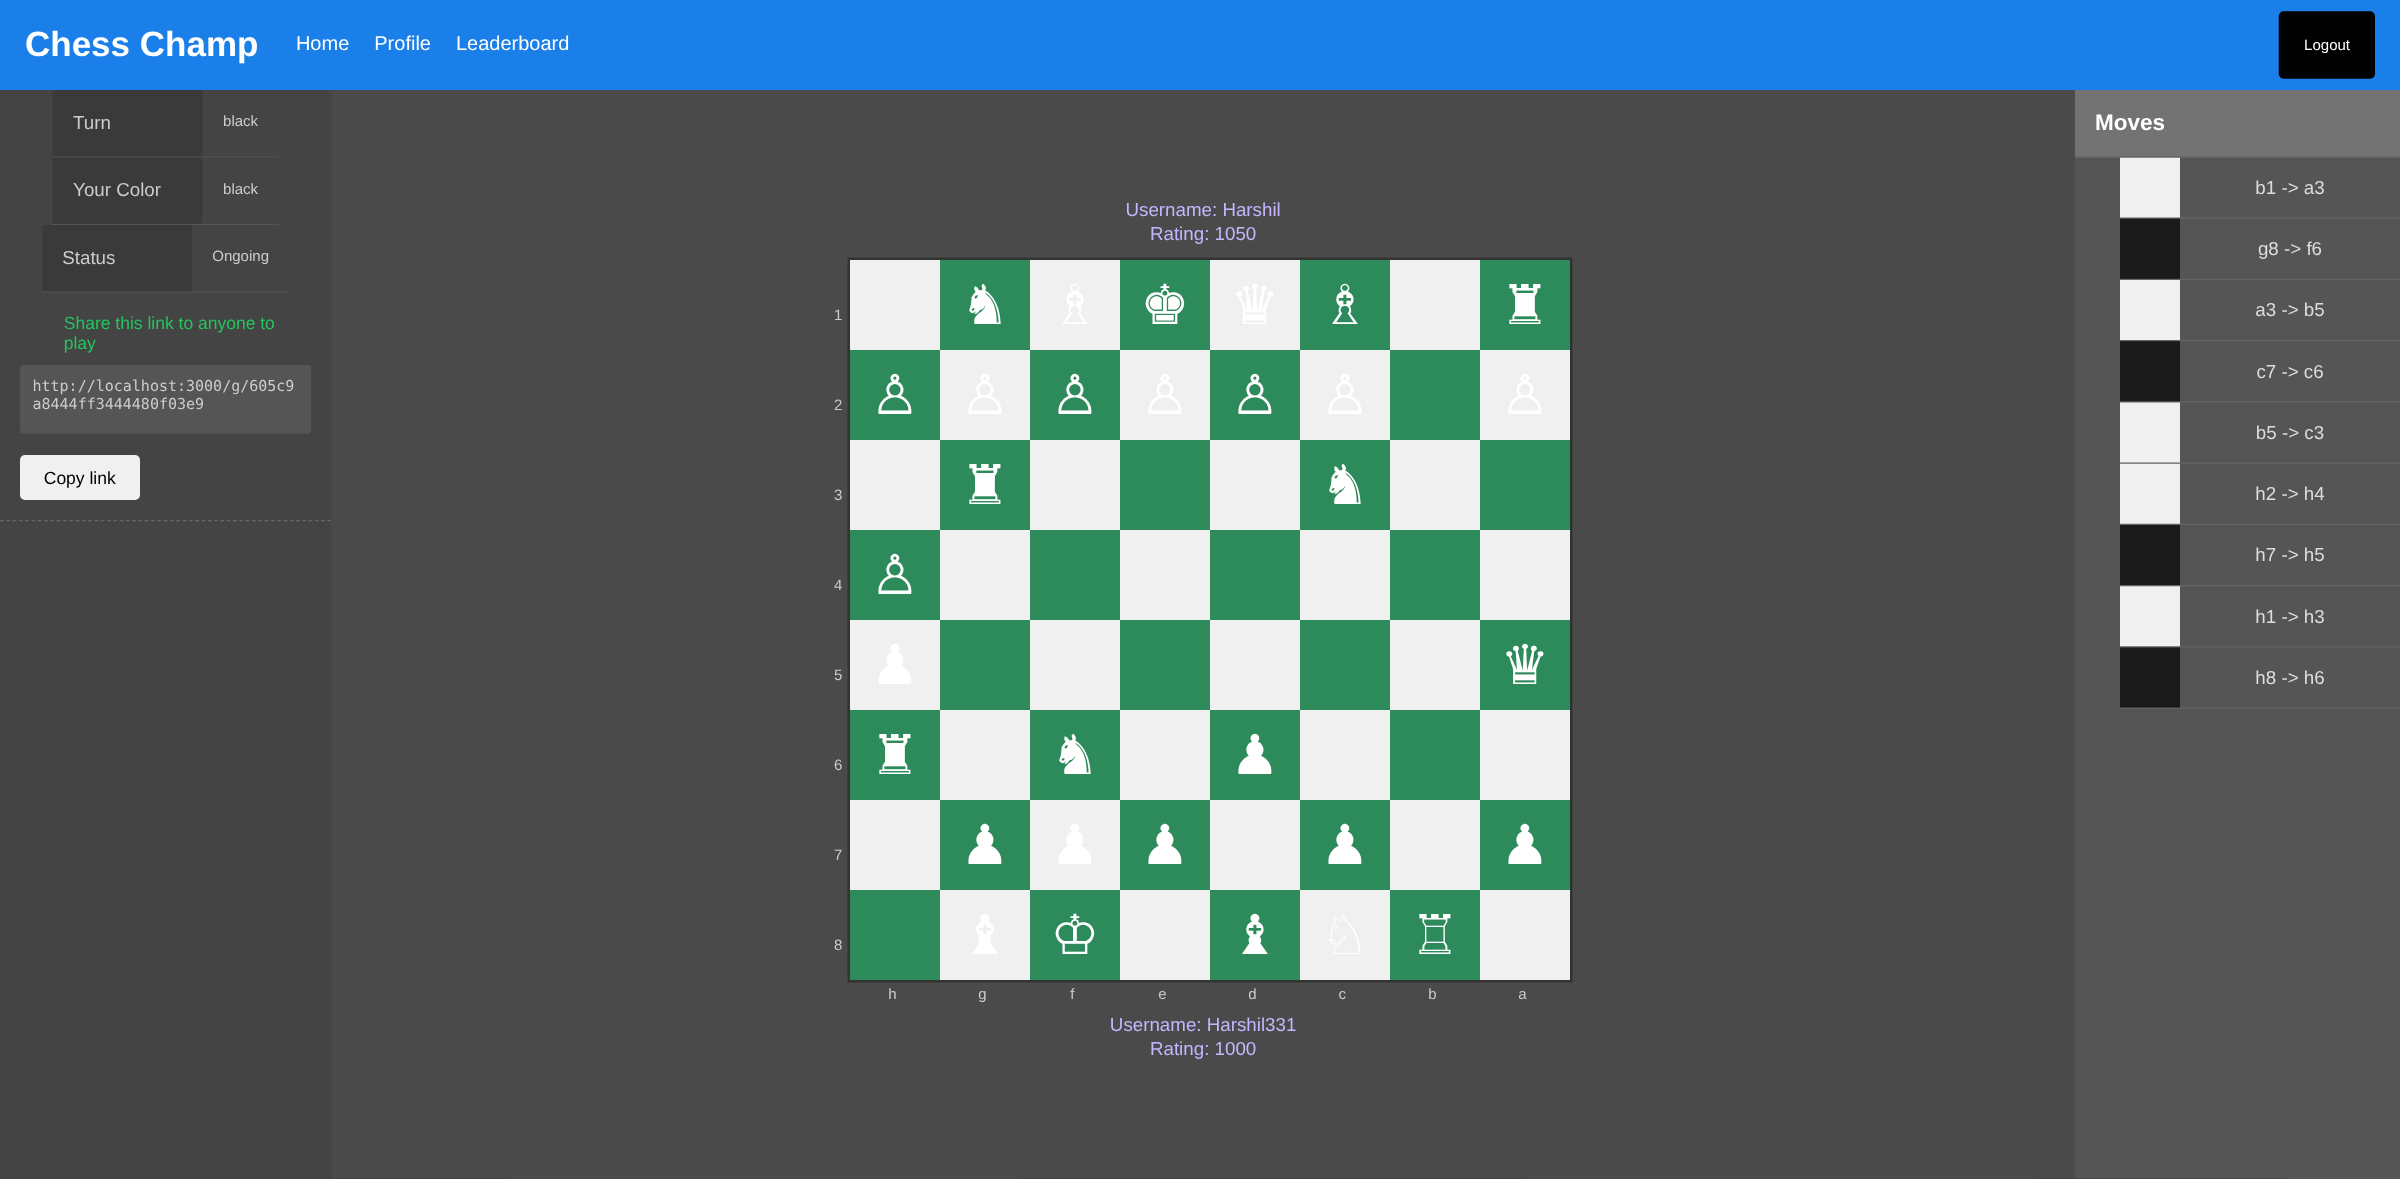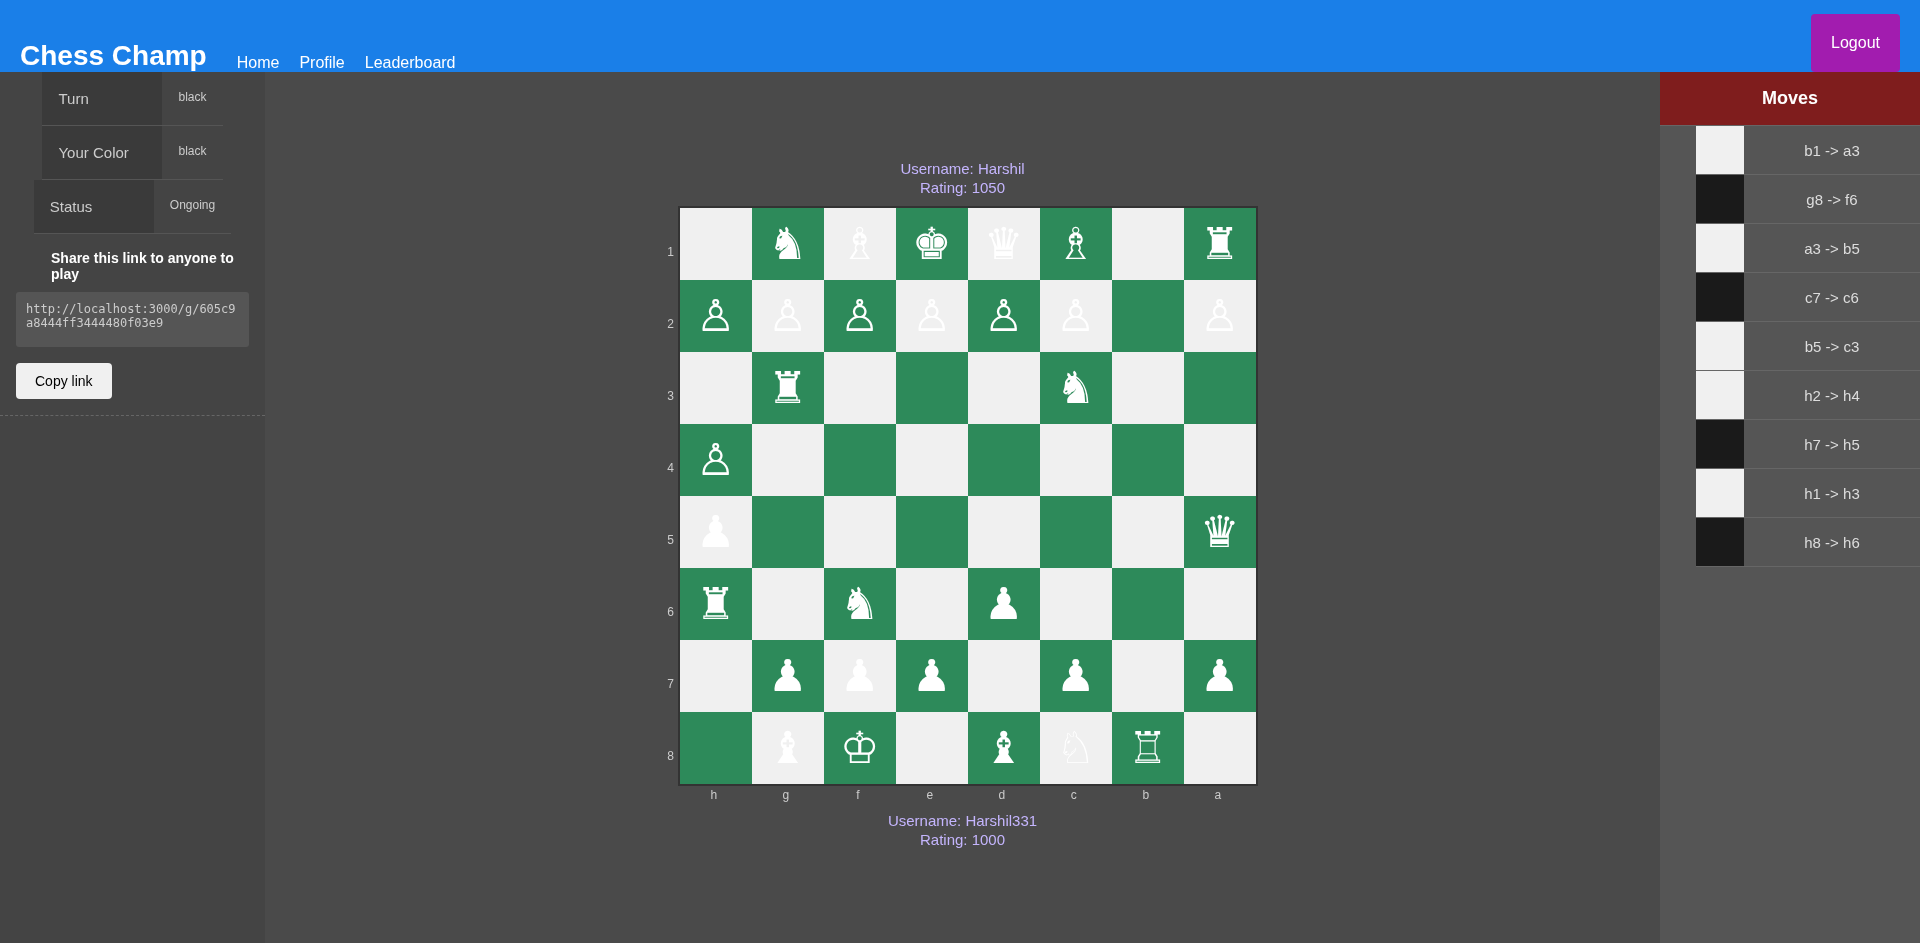--- a/index.html
+++ b/index.html
@@ -2,46 +2,46 @@
 <html><head>
   <meta charset="utf-8">
   <style>
     * { box-sizing: border-box; margin: 0; padding: 0; }
     body { font-family: Arial, sans-serif; background: #3a3a3a; color: #fff; height: 943px; overflow: hidden; }
 
     
     .navbar {
       background: #1a7fe8;
       display: flex;
-      align-items: flex-end;
+      align-items: center;
       padding: 0 20px;
       height: 72px;
     }
     .navbar-brand {
       font-size: 28px;
       font-weight: bold;
       color: #fff;
       margin-right: 30px;
     }
     .navbar-links {
       display: flex;
       gap: 20px;
       flex: 1;
     }
     .navbar-links a {
       color: #fff;
       text-decoration: none;
       font-size: 16px;
     }
     .navbar-logout {
-      background: #a21caf;
+      background: #000000;
       color: #fff;
       border: none;
       padding: 20px 20px;
-      font-size: 16px;
+      font-size: 12px;
       cursor: pointer;
       border-radius: 4px;
     }
 
     
     .main-layout {
       display: flex;
       height: calc(943px - 72px);
     }
 
@@ -71,23 +71,23 @@
       font-size: 12px;
       color: #ccc;
       background: #444;
     }
     .sidebar-share {
       padding: 16px;
       border-bottom: 1px dashed #666;
     }
     .sidebar-share-label {
       font-size: 14px;
-      color: #ffffff;
+      color: #22c55e;
       margin-bottom: 10px;
-      font-weight: bold;
+      font-weight: normal;
       margin-left: 35px;
     }
     .sidebar-share-link {
       background: #555;
       border: none;
       color: #ccc;
       padding: 10px;
       font-size: 12px;
       width: 100%;
       resize: none;
@@ -176,22 +176,21 @@
       width: 260px;
       background: #555;
       flex-shrink: 0;
       display: flex;
       flex-direction: column;
     }
     .moves-header {
       padding: 16px;
       font-size: 18px;
       font-weight: bold;
-      text-align: center;
-      background: #7f1d1d;
+      background: #737373;
       border-bottom: 1px solid #666;
     }
     .moves-list {
       flex: 1;
       overflow-y: auto;
       padding-left: 36px;
     }
     .move-row {
       display: flex;
       align-items: center;

